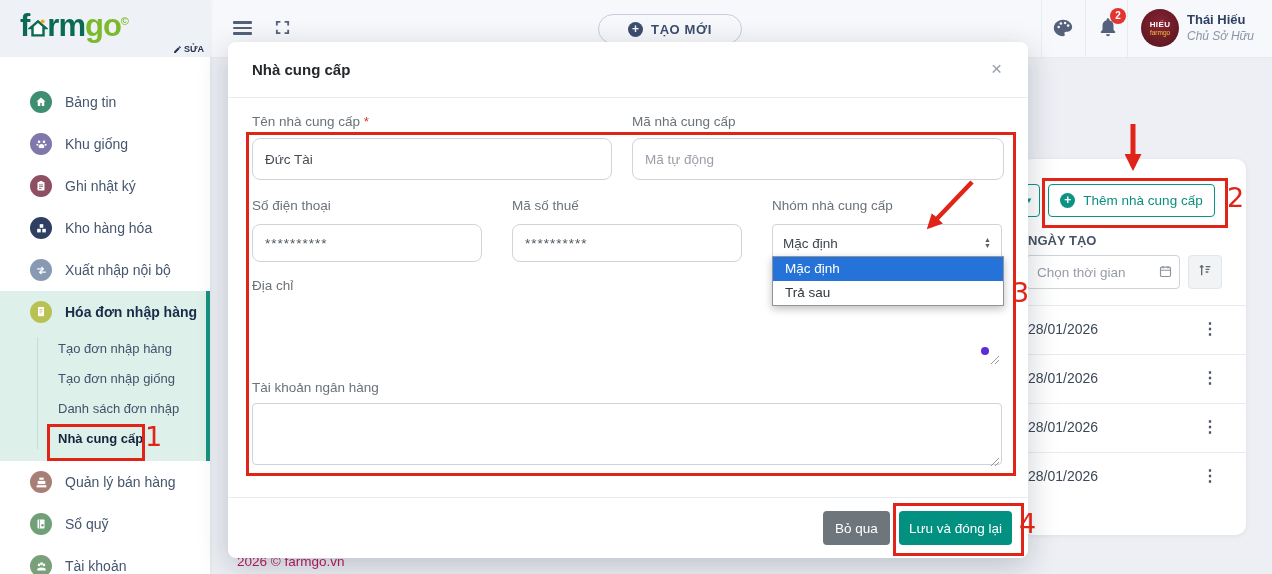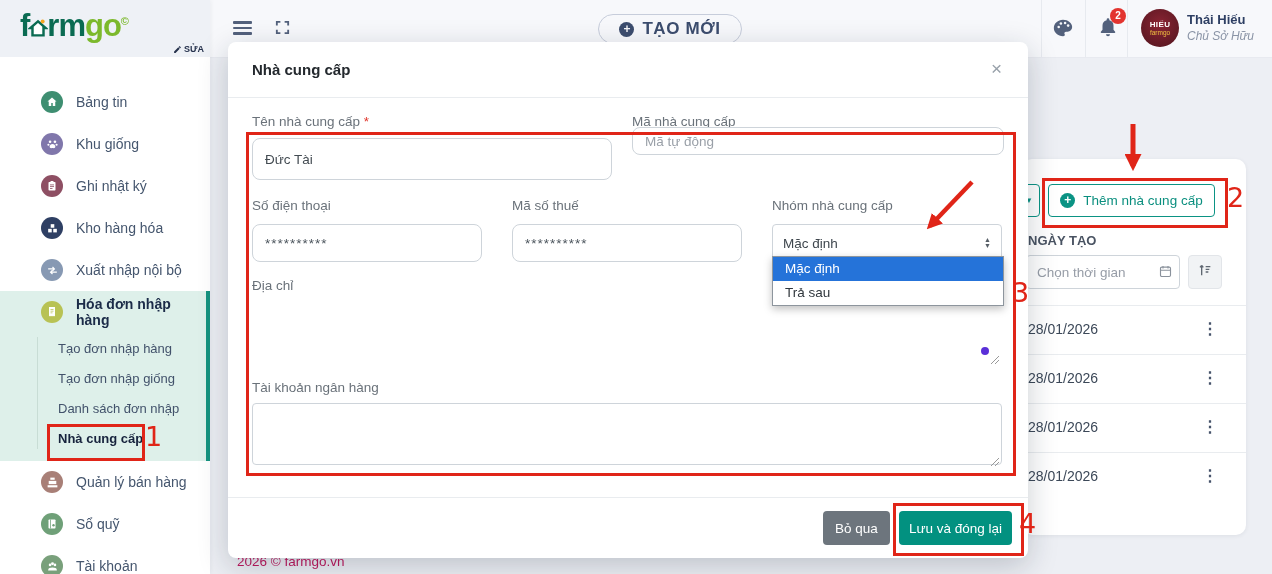--- a/index.html
+++ b/index.html
@@ -6,41 +6,41 @@
   .stage{position:relative;width:1272px;height:574px;overflow:hidden;background:#edeff4;
          font-family:"Liberation Sans",sans-serif;-webkit-font-smoothing:antialiased;}
   
   .topbar{position:absolute;left:210px;top:0;width:1062px;height:57px;background:#f7f8fb;border-bottom:1px solid #e8eaf0;z-index:5;}
   .burger{position:absolute;left:23px;top:21px;width:19px;height:14px;cursor:pointer;}
   .burger i{display:block;height:2.6px;background:#53617c;margin-bottom:3px;border-radius:1px;}
   .fsbtn{position:absolute;left:64px;top:19px;cursor:pointer;}
   .pill{position:absolute;left:388px;top:14px;width:142px;height:28px;border:1px solid #c7cddb;border-radius:15px;
         background:#f7f8fb;display:flex;align-items:center;justify-content:center;gap:8px;cursor:pointer;}
   .pill .plus{width:15px;height:15px;border-radius:50%;background:#3c4d6e;color:#f7f8fb;font-size:12px;line-height:15px;text-align:center;font-weight:bold;}
-  .pill .txt{font-size:17px;font-weight:bold;color:#3c4d6e;letter-spacing:.6px;}
+  .pill .txt{font-size:13px;font-weight:bold;color:#3c4d6e;letter-spacing:.6px;}
   .tsep{position:absolute;top:0;width:1px;height:57px;background:#e7eaef;}
   .icon-btn{position:absolute;cursor:pointer;}
   .badge{position:absolute;width:16px;height:16px;border-radius:50%;background:#e3342f;color:#fff;
          font-size:10px;font-weight:bold;text-align:center;line-height:16px;}
   .avatar{position:absolute;left:931px;top:9px;width:38px;height:38px;border-radius:50%;
           background:radial-gradient(circle at 50% 40%, #8a2433 0%, #5c1822 80%);color:#fff;
           display:flex;flex-direction:column;align-items:center;justify-content:center;cursor:pointer;}
   .avatar .l1{font-size:8px;font-weight:bold;letter-spacing:.4px;}
   .avatar .l2{font-size:6.5px;color:#f0c040;}
   .uname{position:absolute;left:977px;top:12px;font-size:13px;font-weight:bold;color:#2e3f63;}
   .urole{position:absolute;left:977px;top:29px;font-size:12px;font-style:italic;color:#8a94a6;}
   
   .sidebar{position:absolute;left:0;top:0;width:210px;height:574px;background:#fff;z-index:6;box-shadow:1px 0 4px rgba(40,50,70,.06);}
   .logo-strip{position:relative;height:57px;background:#eef1f6;}
   .logo{position:absolute;left:20px;top:8px;font-size:31px;font-weight:bold;letter-spacing:-1px;color:#0a6b52;white-space:nowrap;text-align:right;}
   .logo .go{color:#7cb92c;}
   .logo sup{font-size:11px;color:#7cb92c;letter-spacing:0;}
   .logo-edit{position:absolute;right:6px;bottom:3px;font-size:9px;font-weight:bold;color:#26324d;display:flex;align-items:center;gap:2px;}
   .menu{padding-top:24px;}
-  .mi{height:42px;display:flex;align-items:center;padding-left:41px;gap:13px;cursor:pointer;}
+  .mi{height:42px;display:flex;align-items:center;padding-left:30px;gap:13px;cursor:pointer;}
   .mi .cic{width:22px;height:22px;border-radius:50%;flex:0 0 22px;display:flex;align-items:center;justify-content:center;}
   .mi .ml{font-size:14px;color:#45566e;}
   .agroup{position:relative;background:#def0ea;border-right:4px solid #15927f;padding-bottom:8px;}
   .agroup .mi .ml{font-weight:bold;color:#1b2b48;}
   .guide{position:absolute;left:37px;top:46px;bottom:12px;width:1px;background:#c8ddd5;}
   .smi{height:30px;display:flex;align-items:center;padding-left:58px;font-size:13px;color:#42526b;cursor:pointer;}
   .smi.on{font-weight:bold;color:#17233d;}
   
   .card{position:absolute;left:1022px;top:159px;width:224px;height:376px;background:#fff;border-radius:10px;
         box-shadow:0 1px 4px rgba(40,50,70,.08);z-index:1;}
@@ -308,21 +308,21 @@
 
   <div class="modal">
     <div class="mhead">
       <div class="mtitle">Nhà cung cấp</div>
       <div class="mclose">×</div>
     </div>
 
     <div class="lbl" style="left:24px;top:72px"><span>Tên nhà cung cấp</span> <span class="req">*</span></div>
     <div class="lbl" style="left:404px;top:72px">Mã nhà cung cấp</div>
     <input class="inp" style="left: 24px; top: 96px; width: 360px; height: 42px;" value="Đức Tài">
-    <input class="inp" style="left: 404px; top: 85px; width: 372px; height: 28px;" placeholder="Mã tự động">
+    <input class="inp" style="left: 404px; top: 96px; width: 372px; height: 42px;" placeholder="Mã tự động">
 
     <div class="lbl" style="left:24px;top:156px">Số điện thoại</div>
     <div class="lbl" style="left:284px;top:156px">Mã số thuế</div>
     <div class="lbl" style="left:544px;top:156px">Nhóm nhà cung cấp</div>
     <input class="inp stars" style="left: 24px; top: 182px; width: 230px; height: 38px;" value="**********">
     <input class="inp stars" style="left: 284px; top: 182px; width: 230px; height: 38px;" value="**********">
     <div class="sel">
       <span class="sv">Mặc định</span>
       <span class="arr">
         <span>▲</span>

